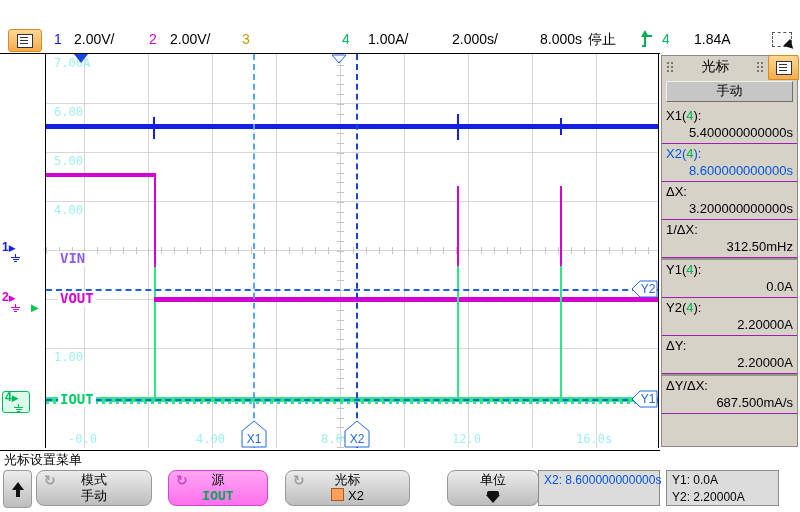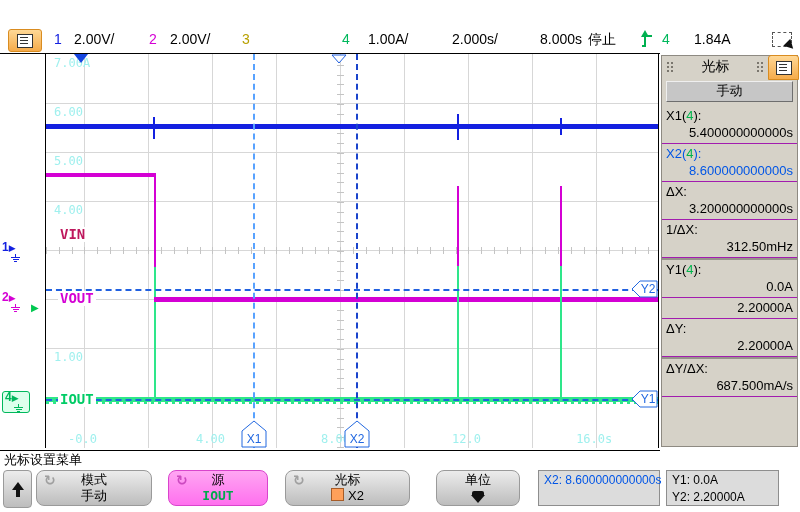--- a/index.html
+++ b/index.html
@@ -225,21 +225,21 @@
       <svg class="abs" style="left:585px;top:336px" width="27" height="18">
         <polygon points="1,9 9,1 26,1 26,17 9,17" fill="#fff" stroke="#2268e0"></polygon>
         <text class="flag-text" x="17" y="13" text-anchor="middle">Y1</text>
       </svg>
 
       <div class="tri-solid" style="left:28px"></div>
       <svg class="abs" style="left:285px;top:0" width="16" height="10">
         <polygon points="1,1 15,1 8,9" fill="#fff" stroke="#2060e0"></polygon>
       </svg>
 
-      <span class="trace-label" style="top:173px;color:#be185d">VIN</span>
+      <span class="trace-label" style="top:197px;color:#8b5cf6">VIN</span>
       <span class="trace-label" style="top:237px;color:#d400d4">VOUT</span>
       <span class="trace-label" style="top:338px;color:#00cc66">IOUT</span>
     </div>
   </div>
 
   <div id="panel">
     <div id="panel-header">
       <div class="grip"></div>
       <div id="panel-title">光标</div>
       <div class="grip" style="margin-right:32px"></div>
@@ -260,20 +260,21 @@
     </div>
     <div class="field">
       <div class="lab"><span>1/ΔX:</span></div>
       <div class="val">312.50mHz</div>
     </div>
     <div class="field sep-thick">
       <div class="lab"><span>Y1(</span><span class="chan-g">4</span><span>):</span></div>
       <div class="val">0.0A</div>
     </div>
     <div class="field">
+      <div class="lab"><span>Y2(</span><span class="chan-g">4</span><span>):</span></div>
       <div class="val">2.20000A</div>
     </div>
     <div class="field">
       <div class="lab"><span>ΔY:</span></div>
       <div class="val">2.20000A</div>
     </div>
     <div class="field sep-thick">
       <div class="lab"><span>ΔY/ΔX:</span></div>
       <div class="val">687.500mA/s</div>
     </div>
@@ -297,21 +298,21 @@
   <div id="sk-source" class="softkey" style="left:168px;width:100px">
     <div class="row1"><span class="knob-icon">↻</span><span>源</span></div>
     <div class="row2">IOUT</div>
   </div>
 
   <div class="softkey" style="left:285px;width:125px">
     <div class="row1"><span class="knob-icon">↻</span><span>光标</span></div>
     <div class="row2"><span class="sq-orange"></span><span>X2</span></div>
   </div>
 
-  <div class="softkey" style="left:436px;width:84px">
+  <div class="softkey" style="left:447px;width:92px">
     <div class="row1"><span>单位</span></div>
     <div class="row2"><span class="arrow-dn-wrap">
           <span class="arrow-dn-stem"></span>
           <span class="arrow-dn-head"></span>
         </span></div>
   </div>
 
   <div class="readout" style="left:538px;width:122px">
     <div class="r-x2">X2: 8.600000000000s</div>
   </div>

